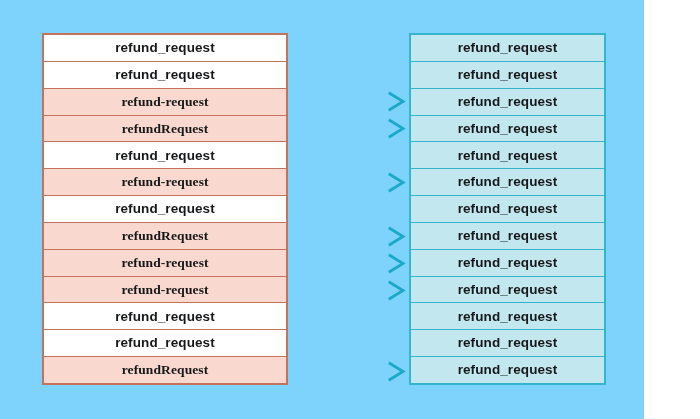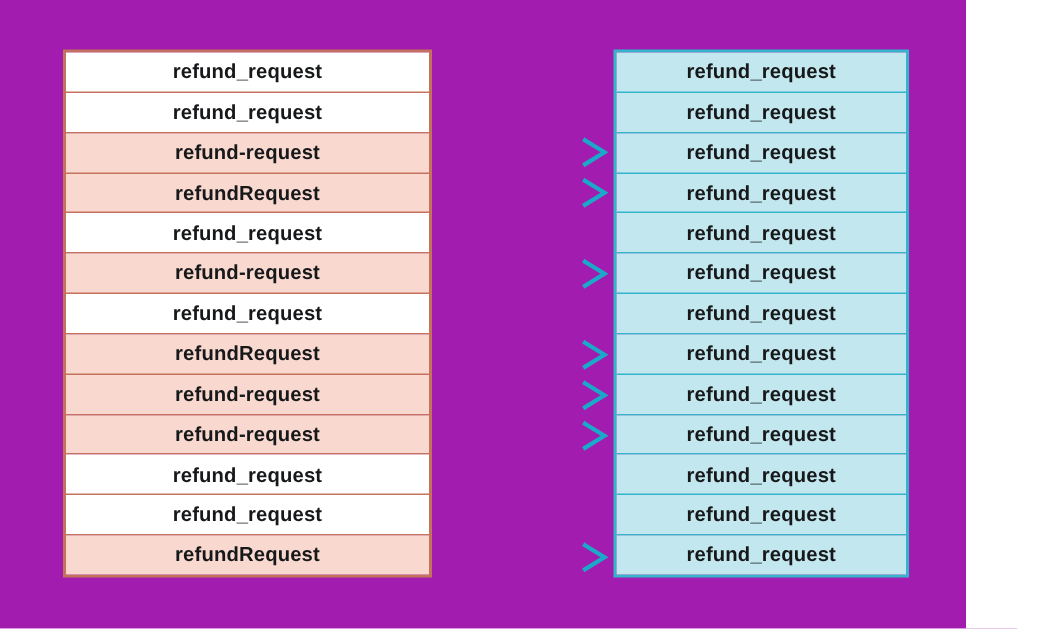--- a/index.html
+++ b/index.html
@@ -11,21 +11,21 @@
     width: 700px;
     height: 419px;
     font-family: "Liberation Sans", sans-serif;
     overflow: hidden;
   }
 
   #stage {
     position: relative;
     width: 644px;
     height: 419px;
-    background: #a21caf;
+    background: #7dd3fc;
   }
 
   
   .table {
     position: absolute;
     box-sizing: border-box;
     display: flex;
     flex-direction: column;
   }
 
@@ -58,20 +58,21 @@
     line-height: 1;
   }
 
   
   .table.source .row {
     background: #ffffff;
     border-bottom: 1px solid #c4725c;
   }
   .table.source .row.flagged {
     background: #f8d8cf;
+    font-family: Liberation Serif, serif;
   }
   .table.source .row:last-child {
     border-bottom: none;
   }
 
   
   .table.target .row {
     background: #c3e7ee;
     border-bottom: 1.5px solid #35b5cc;
   }

